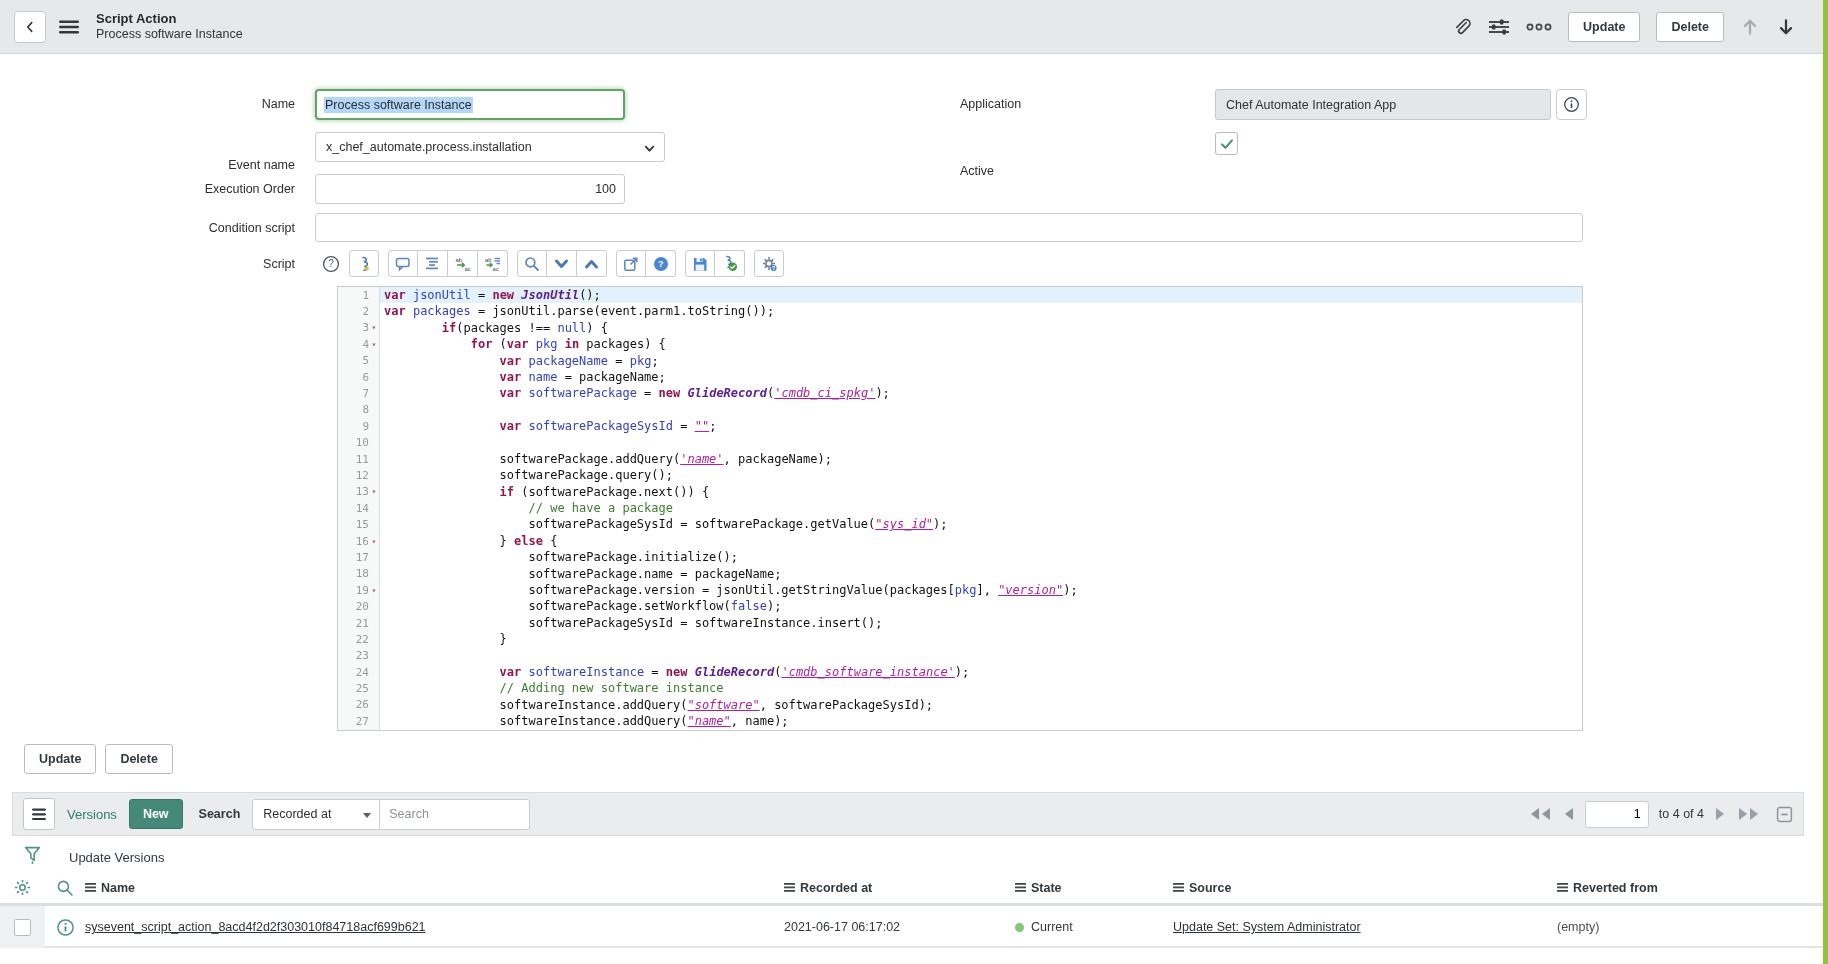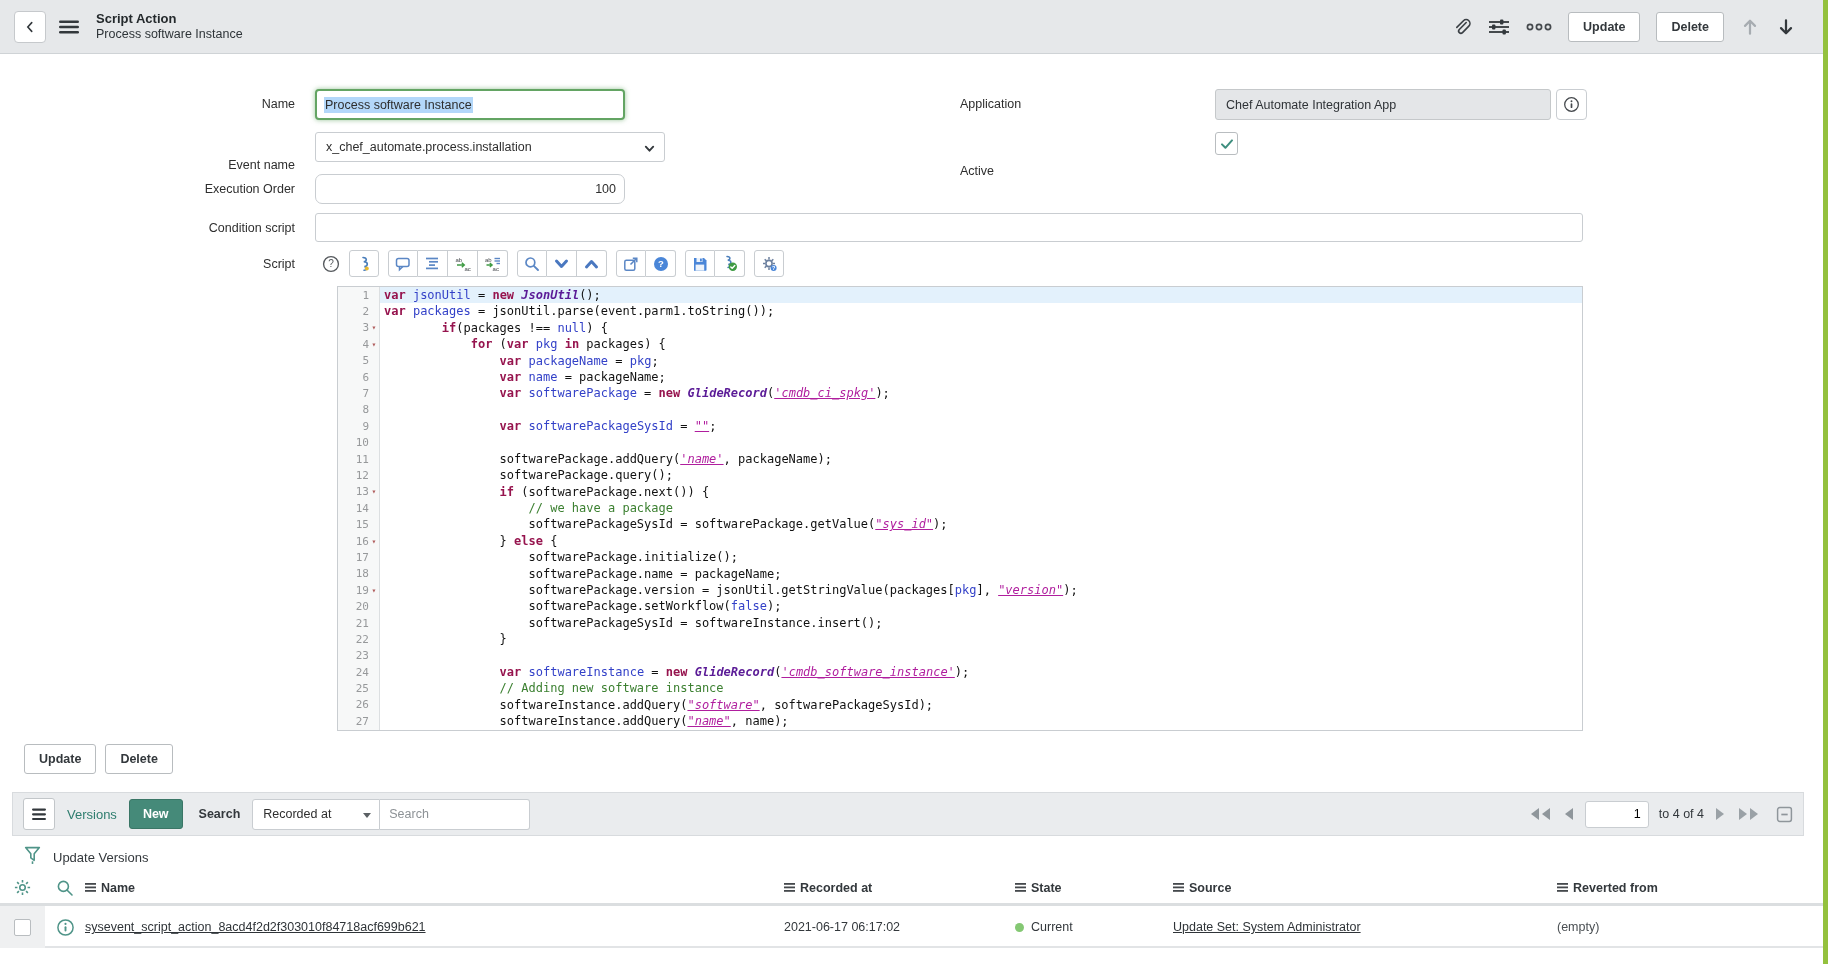--- a/index.html
+++ b/index.html
@@ -141,21 +141,21 @@
   .search-input::placeholder { color:#8d9296; }
   .pager { margin-left:auto; display:flex; align-items:center; gap:10px; }
   .pg-btn { display:flex; align-items:center; cursor:pointer; }
   .page-input {
     width:64px; height:27px; border:1px solid #c9cdd1; border-radius:3px; background:#fff;
     font-size:12.5px; text-align:right; padding:0 7px; font-family:"Liberation Sans", sans-serif;
   }
   .pg-range { font-size:12.5px; color:#33383c; }
   .collapse-btn { margin-left:6px; display:flex; align-items:center; cursor:pointer; }
 
-  .breadcrumb-row { position:absolute; top:846px; left:24px; display:flex; align-items:center; gap:12px; }
+  .breadcrumb-row { position:absolute; top:846px; left:24px; display:flex; align-items:center; gap:28px; }
   .breadcrumb-txt { font-size:13px; color:#33383c; }
 
   .list-table { position:absolute; top:874px; left:0; right:5px; }
   .lrow { display:grid; grid-template-columns:45px 40px 699px 231px 158px 384px auto; align-items:center; }
   .lhead { padding:4px 0 6px; border-bottom:3px solid #dbdee0; }
   .th { font-size:12.5px; font-weight:bold; color:#33383c; display:flex; align-items:center; gap:5px; cursor:pointer; }
   .icell { display:flex; align-items:center; justify-content:center; }
   .ldata { height:42px; border-bottom:2px solid #e2e4e6; background:#fff; }
   .sel-cell { background:#eff0f1; height:42px; display:flex; align-items:center; justify-content:center; }
   .row-checkbox { width:17px; height:17px; background:#fff; border:1px solid #b9bdc0; border-radius:2px; cursor:pointer; }
@@ -260,21 +260,21 @@
   </div>
 
   <div class="flabel-r" style="top:86px;margin-top:24px;">Active</div>
   <div class="checkbox">
     <svg width="16" height="16" viewBox="0 0 16 16">
         <path d="M3 8.4 L6.4 11.8 L13 4.4" fill="none" stroke="#3e8e7e" stroke-width="2" stroke-linecap="round" stroke-linejoin="round"></path>
       </svg>
   </div>
 
   <div class="flabel" style="top:128px;">Execution Order</div>
-  <input class="finput" style="left: 315px; top: 120px; width: 310px; text-align: right; border-radius: 7px;" value="100">
+  <input class="finput" style="left: 315px; top: 120px; width: 310px; text-align: right;" value="100">
 
   <div class="flabel" style="top:167px;">Condition script</div>
   <input class="finput" style="left: 315px; top: 159px; width: 1268px; height: 29px;" value="">
 
   <div class="flabel" style="top:203px;">Script</div>
 
   <div class="script-toolbar">
     <span class="script-help">
       <svg width="18" height="18" viewBox="0 0 16 16">
           <circle cx="8" cy="8" r="6.6" fill="none" stroke="#55595d" stroke-width="1.2"></circle>

